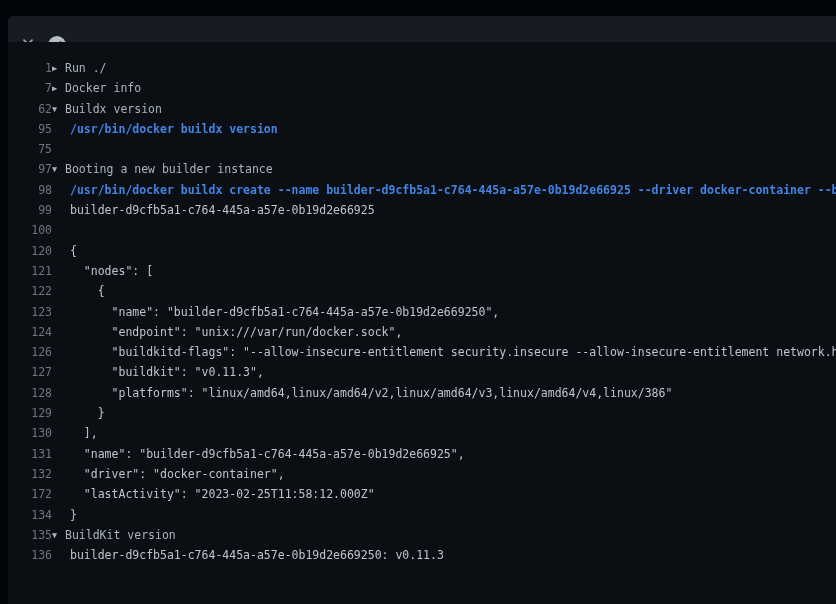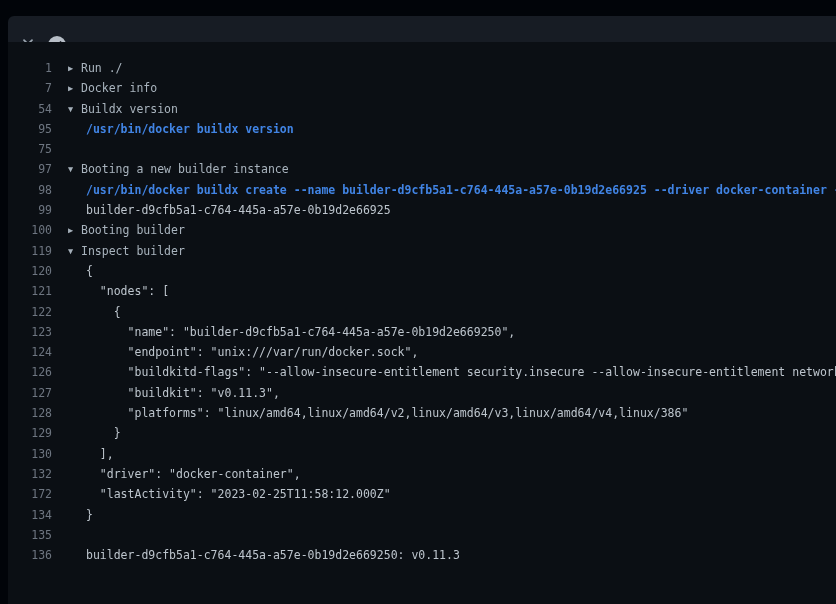--- a/index.html
+++ b/index.html
@@ -45,21 +45,20 @@
     line-height:20.3px;
     white-space:pre;
   }
   .num{
     flex:0 0 44px;
     text-align:right;
     color:#6e7681;
     cursor:pointer;
   }
   .lc{
-    margin-left:16px;
     overflow:hidden;
   }
   .tri{
     display:inline-block;
     width:13px;
     font-size:8.5px;
     color:#a5b0ba;
     position:relative;top:-1px;
   }
   .grp .txt{color:#a9b4be;}
@@ -94,21 +93,21 @@
         <span class="num">1</span>
         <span class="lc"><span class="tri">▶</span><span class="txt">Run ./</span></span>
       </div>
 
       <div class="row grp">
         <span class="num">7</span>
         <span class="lc"><span class="tri">▶</span><span class="txt">Docker info</span></span>
       </div>
 
       <div class="row grp">
-        <span class="num">54</span>
+        <span class="num">62</span>
         <span class="lc"><span class="tri">▼</span><span class="txt">Buildx version</span></span>
       </div>
 
       <div class="row cmd">
         <span class="num">95</span>
         <span class="lc indent"><span class="txt">/usr/bin/docker buildx version</span></span>
       </div>
 
       <div class="row out">
         <span class="num">75</span>
@@ -124,27 +123,22 @@
         <span class="lc indent"><span class="txt">/usr/bin/docker buildx create --name builder-d9cfb5a1-c764-445a-a57e-0b19d2e66925 --driver docker-container --buildkitd-flags --allow-insecure-entitlement security.insecure --allow-insecure-entitlement network.host --use</span></span>
       </div>
 
       <div class="row out">
         <span class="num">99</span>
         <span class="lc indent"><span class="txt">builder-d9cfb5a1-c764-445a-a57e-0b19d2e66925</span></span>
       </div>
 
       <div class="row grp">
         <span class="num">100</span>
-        <span class="lc"><span class="tri">▶</span><span class="txt">Booting builder</span></span>
-      </div>
-
-      <div class="row grp">
-        <span class="num">119</span>
-        <span class="lc"><span class="tri">▼</span><span class="txt">Inspect builder</span></span>
-      </div>
+      </div>
+
 
       <div class="row out">
         <span class="num">120</span>
         <span class="lc indent"><span class="txt">{</span></span>
       </div>
 
       <div class="row out">
         <span class="num">121</span>
         <span class="lc indent"><span class="txt">  "nodes": [</span></span>
       </div>
@@ -183,38 +177,43 @@
       <div class="row out">
         <span class="num">129</span>
         <span class="lc indent"><span class="txt">    }</span></span>
       </div>
 
       <div class="row out">
         <span class="num">130</span>
         <span class="lc indent"><span class="txt">  ],</span></span>
       </div>
 
+      <div class="row out">
+        <span class="num">131</span>
+        <span class="lc indent"><span class="txt">  "name": "builder-d9cfb5a1-c764-445a-a57e-0b19d2e66925",</span></span>
+      </div>
 
       <div class="row out">
         <span class="num">132</span>
         <span class="lc indent"><span class="txt">  "driver": "docker-container",</span></span>
       </div>
 
       <div class="row out">
         <span class="num">172</span>
         <span class="lc indent"><span class="txt">  "lastActivity": "2023-02-25T11:58:12.000Z"</span></span>
       </div>
 
       <div class="row out">
         <span class="num">134</span>
         <span class="lc indent"><span class="txt">}</span></span>
       </div>
 
       <div class="row grp">
         <span class="num">135</span>
+        <span class="lc"><span class="tri">▼</span><span class="txt">BuildKit version</span></span>
       </div>
 
       <div class="row out">
         <span class="num">136</span>
         <span class="lc indent"><span class="txt">builder-d9cfb5a1-c764-445a-a57e-0b19d2e669250: v0.11.3</span></span>
       </div>
     </div>
 
 </div>
 

